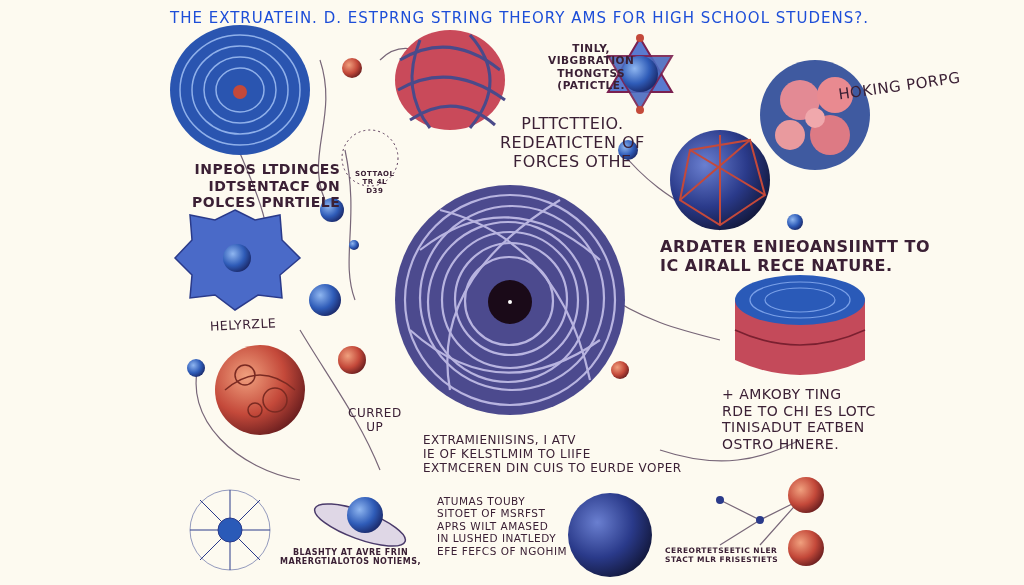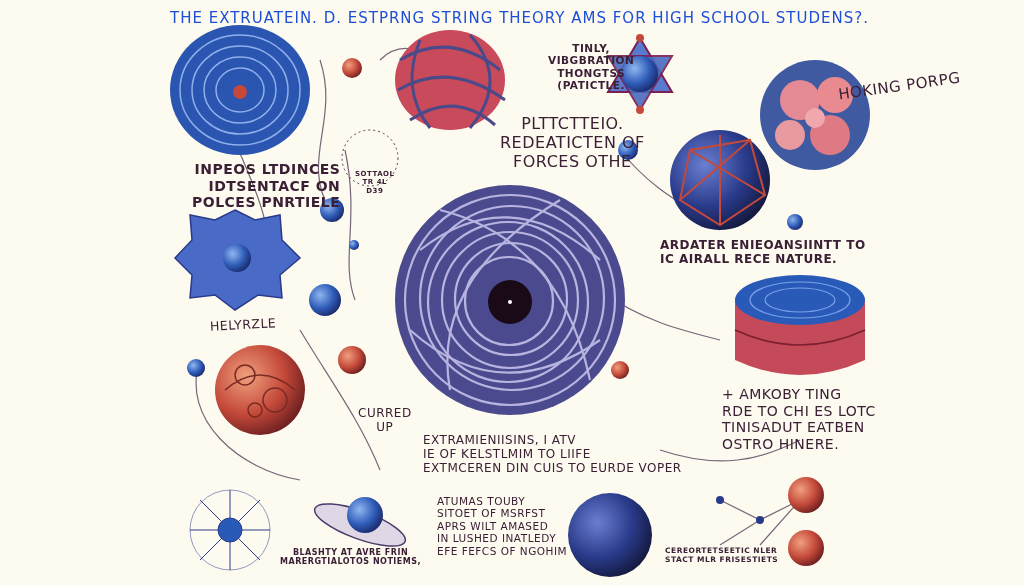--- a/index.html
+++ b/index.html
@@ -173,24 +173,24 @@
 <div class="txt" style="left:838px;top:78px;font-size:15px;transform:rotate(-8deg);font-weight:normal;">HOKING PORPG</div>
 <div class="txt" style="left:192px;top:161px;font-size:14px;text-align:right;">INPEOS LTDINCES
 IDTSENTACF ON
 POLCES PNRTIELE</div>
 <div class="txt" style="left:355px;top:143px;font-size:7px;text-align:center;margin-top:27px;">SOTTAOL
 TR 4L
 D39</div>
 <div class="txt" style="left:500px;top:115px;font-size:16px;text-align:center;font-weight:normal;">PLTTCTTEIO.
 REDEATICTEN OF
 FORCES OTHE</div>
-<div class="txt" style="left:660px;top:238px;font-size:12px;">ARDATER ENIEOANSIINTT TO
+<div class="txt" style="left:660px;top:238px;font-size:16px;">ARDATER ENIEOANSIINTT TO
 IC AIRALL RECE NATURE.</div>
 <div class="txt" style="left:210px;top:318px;font-size:12.5px;font-weight:normal;transform:rotate(-3deg);">HELYRZLE</div>
-<div class="txt" style="left:358px;top:406px;font-size:12px;text-align:center;font-weight:normal;">CURRED
+<div class="txt" style="left:348px;top:406px;font-size:12px;text-align:center;font-weight:normal;">CURRED
 UP</div>
 <div class="txt" style="left:423px;top:433px;font-size:12px;font-weight:normal;">EXTRAMIENIISINS, I ATV
 IE OF KELSTLMIM TO LIIFE
 EXTMCEREN DIN CUIS TO EURDE VOPER</div>
 <div class="txt" style="left:722px;top:386px;font-size:14px;font-weight:normal;">+ AMKOBY TING
 RDE TO CHI ES LOTC
 TINISADUT EATBEN
 OSTRO HINERE.</div>
 <div class="txt" style="left:437px;top:495px;font-size:10.5px;font-weight:normal;">ATUMAS TOUBY
 SITOET OF MSRFST

